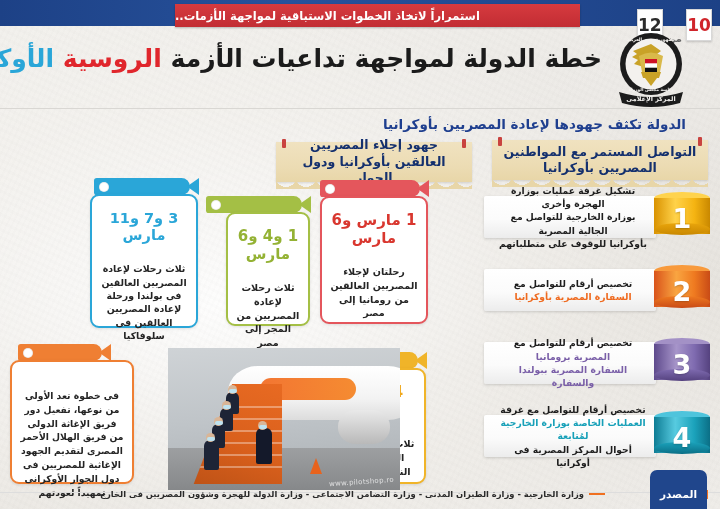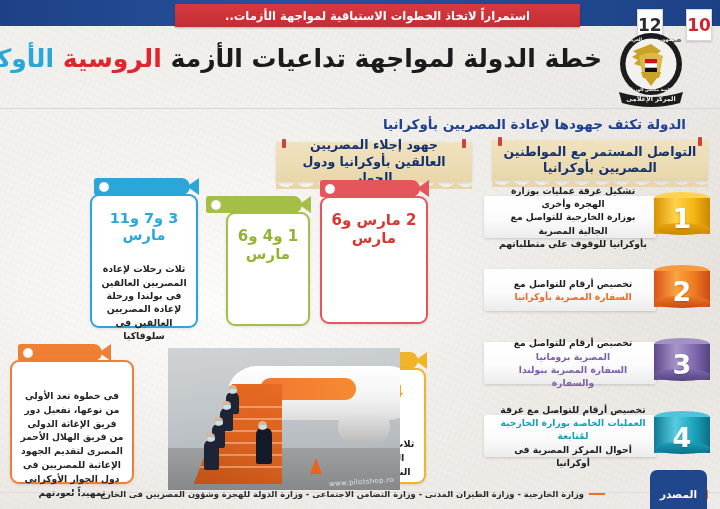--- a/index.html
+++ b/index.html
@@ -20,21 +20,21 @@
       repeating-linear-gradient(115deg, rgba(0,0,0,.018) 0 2px, rgba(255,255,255,0) 2px 5px),
       repeating-linear-gradient(25deg, rgba(0,0,0,.014) 0 3px, rgba(255,255,255,0) 3px 7px);
   }
 
   
   #topstrip{position:absolute;left:0;top:0;width:720px;height:26px;background:#20468c;}
   #topstrip .fade{position:absolute;inset:0;background:linear-gradient(90deg,#1d4186 0%,#27529c 40%,#1d4186 100%);}
   #kicker{
     position:absolute;right:140px;top:4px;height:23px;width:405px;
     background:linear-gradient(180deg,#d63a3f 0%,#c22d33 100%);
-    display:flex;align-items:center;justify-content:center;
+    display:flex;align-items:center;justify-content:flex-end;
     color:#fff;font-size:11.5px;font-weight:bold;letter-spacing:.1px;
     box-shadow:0 1px 2px rgba(0,0,0,.25);
     margin-left:35px;
   }
   #pagecount{position:absolute;right:8px;top:5px;display:flex;align-items:center;gap:3px;direction:rtl;}
   .pg-box{background:#fff;border:1px solid #d8d8d8;box-shadow:0 1px 2px rgba(0,0,0,.18);
           min-width:24px;height:30px;display:flex;align-items:center;justify-content:center;
           font-weight:bold;font-size:17px;}
   .pg-cur{color:#d0252b;}
   .pg-tot{color:#2b2b2b;}
@@ -286,31 +286,33 @@
       <div class="num">4</div>
     </div>
   </div>
 
   <div class="hanger" style="right:300px;top:180px;width:100px;background:#e4565c;">
     <span class="hole"></span>
     <span class="stem"></span>
   </div>
   <div class="tagcard" style="right:292px;top:196px;width:108px;height:128px;border:2px solid #e4565c;">
     <div class="inner">
-      <div class="date accent-red" style="font-size:15px">2 مارس و6 مارس</div>
+      <div class="date accent-red" style="font-size:15px">1 مارس و6 مارس</div>
+      <div class="desc" style="font-size:9.6px">رحلتان لإجلاء المصريين العالقين من رومانيا إلى مصر</div>
     </div>
   </div>
 
   <div class="hanger" style="right:418px;top:196px;width:96px;background:#a4bf45;">
     <span class="hole"></span>
     <span class="stem"></span>
   </div>
   <div class="tagcard" style="right:410px;top:212px;width:84px;height:114px;border:2px solid #a4bf45;">
     <div class="inner">
       <div class="date" style="font-size:15px;color:#94b234">1 و4 و6 مارس</div>
+      <div class="desc" style="font-size:9.6px">ثلاث رحلات لإعادة المصريين من المجر إلى مصر</div>
     </div>
   </div>
 
   <div class="hanger" style="right:530px;top:178px;width:96px;background:#2aa6d8;">
     <span class="hole"></span>
     <span class="stem"></span>
   </div>
   <div class="tagcard" style="right:522px;top:194px;width:108px;height:134px;border:2px solid #2aa6d8;">
     <div class="inner">
       <div class="date" style="font-size:14.5px;color:#2aa6d8">3 و7 و11 مارس</div>

